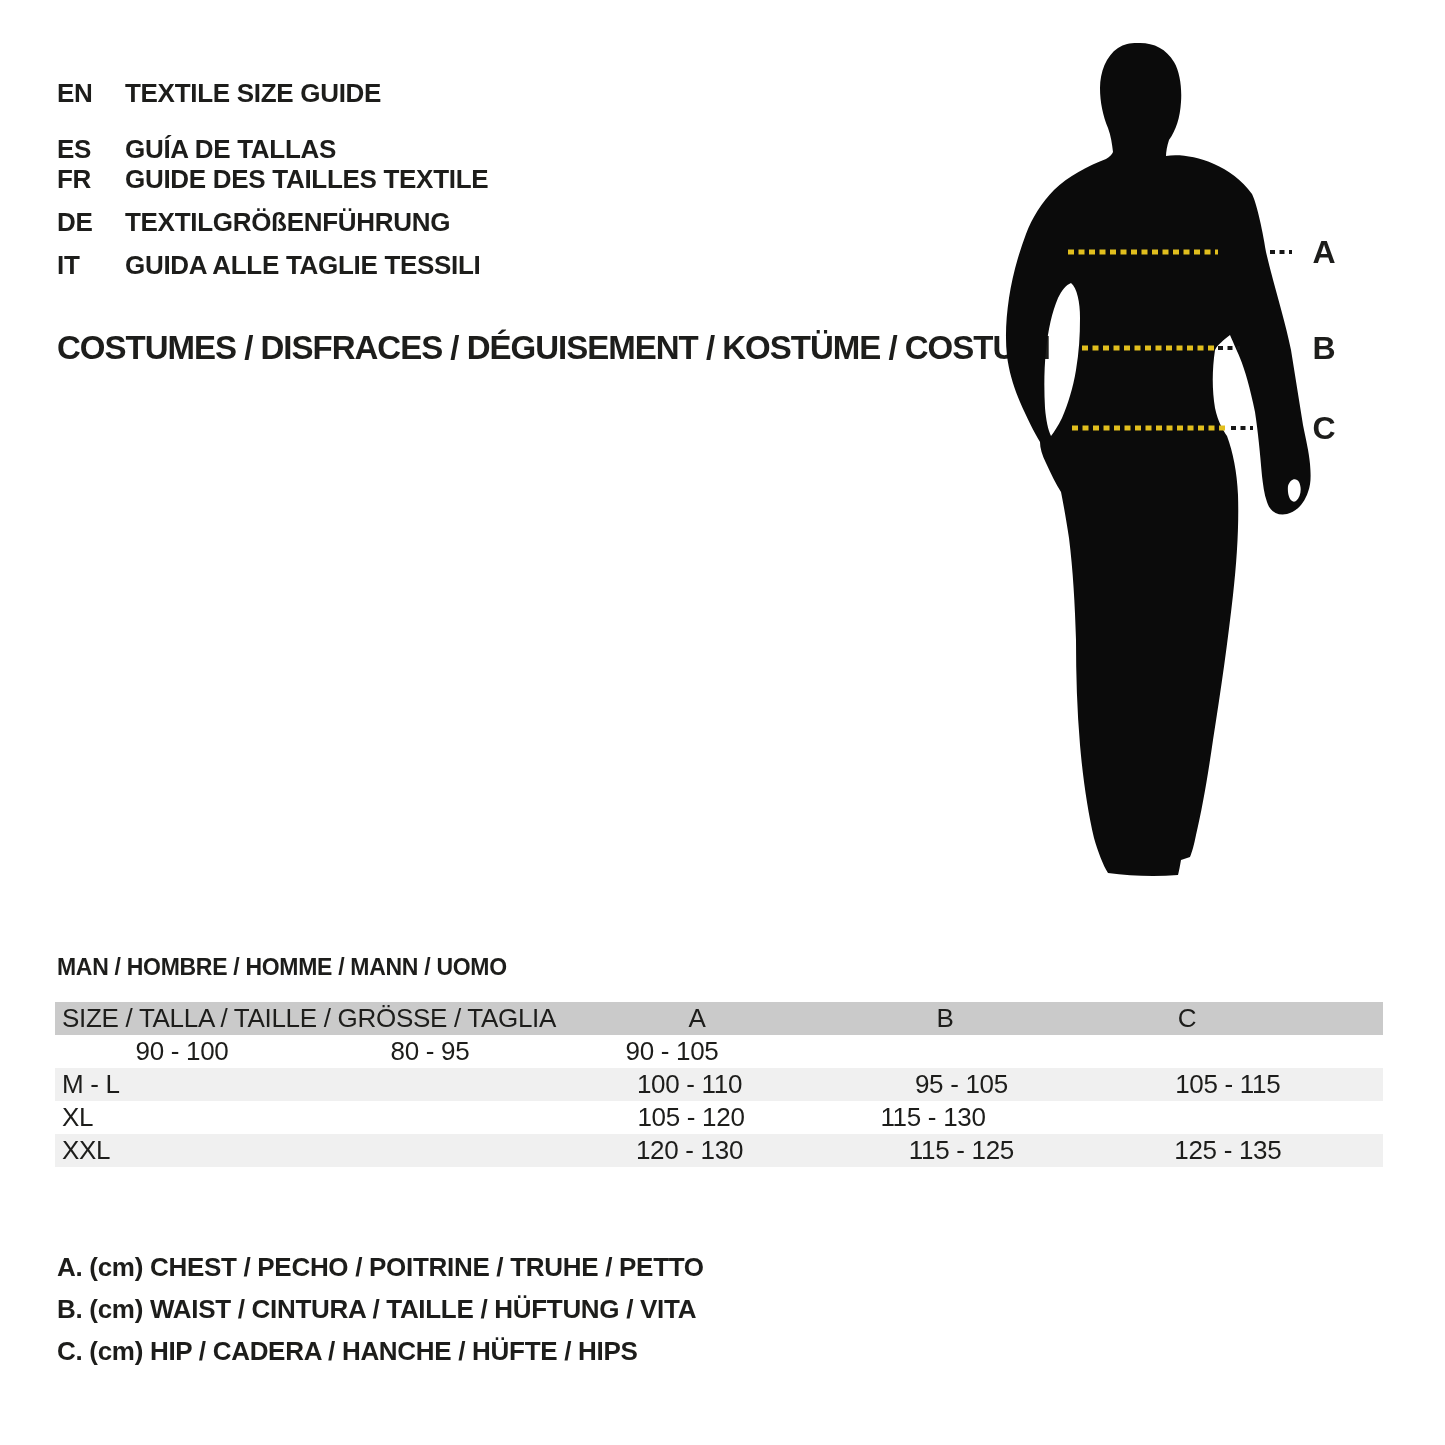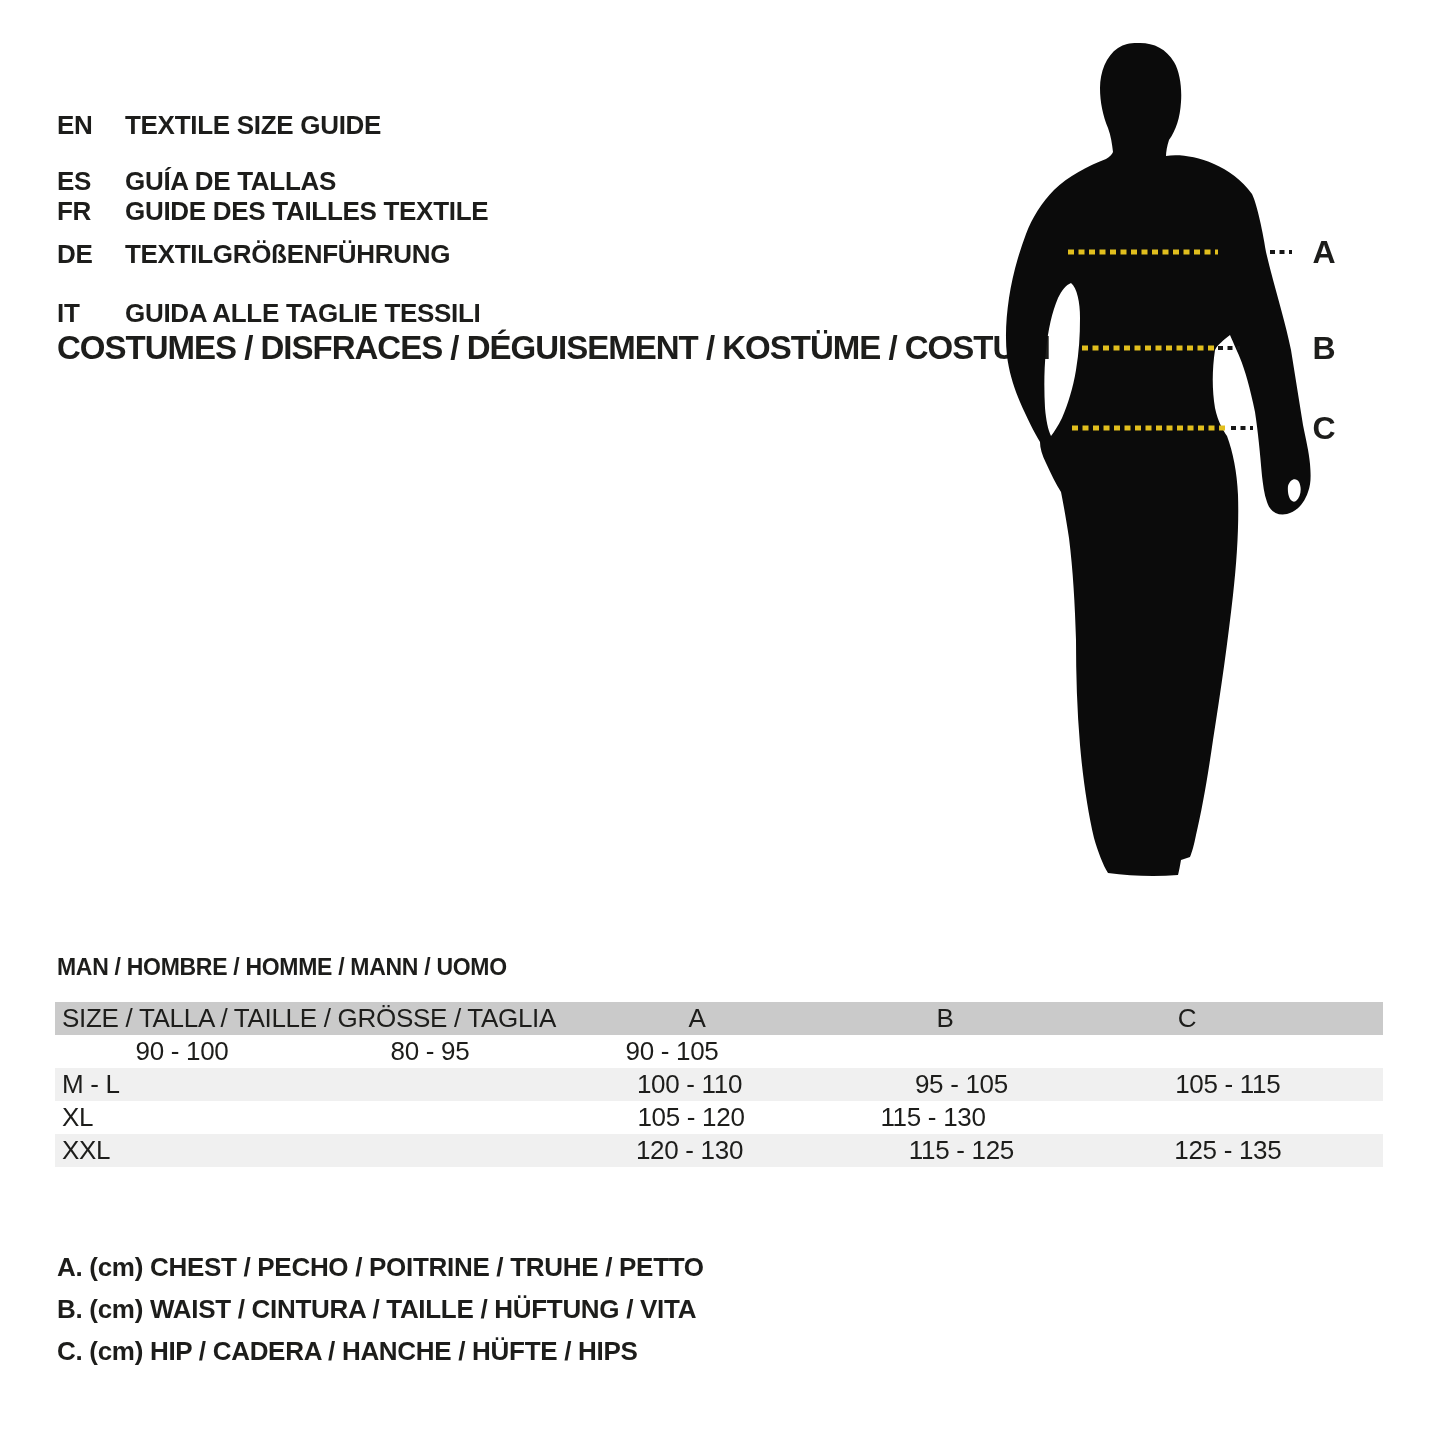--- a/index.html
+++ b/index.html
@@ -2,21 +2,21 @@
 <html><head>
 <meta charset="utf-8">
 <style>
   html,body{margin:0;padding:0;}
   body{
     width:1445px;height:1445px;position:relative;background:#ffffff;
     font-family:"Liberation Sans",sans-serif;color:#1d1d1b;overflow:hidden;
     letter-spacing:-0.3px;
   }
   
-  .lang-row{position:absolute;left:57px;height:34px;line-height:34px;font-size:26px;font-weight:600;white-space:nowrap;margin-top:32px;}
+  .lang-row{position:absolute;left:57px;height:34px;line-height:34px;font-size:26px;font-weight:600;white-space:nowrap;}
   .lang-code{display:inline-block;width:68px;}
   
   .headline{position:absolute;left:57px;top:330px;height:36px;line-height:36px;
     font-size:33px;font-weight:700;letter-spacing:-1px;white-space:nowrap;}
   
   .figure-wrap{position:absolute;left:1000px;top:40px;width:345px;height:880px;}
   .measure-label{position:absolute;width:40px;text-align:center;font-size:32px;font-weight:700;height:38px;line-height:38px;}
   
   .section-title{position:absolute;left:57px;top:952px;height:30px;line-height:30px;font-size:23px;font-weight:700;white-space:nowrap;}
   
@@ -41,21 +41,21 @@
   </div>
   <div class="lang-row" style="top:132px">
     <span class="lang-code">ES</span><span>GUÍA DE TALLAS</span>
   </div>
   <div class="lang-row" style="top:162px">
     <span class="lang-code">FR</span><span>GUIDE DES TAILLES TEXTILE</span>
   </div>
   <div class="lang-row" style="top:205px">
     <span class="lang-code">DE</span><span>TEXTILGRÖßENFÜHRUNG</span>
   </div>
-  <div class="lang-row" style="top:264px">
+  <div class="lang-row" style="top:248px">
     <span class="lang-code">IT</span><span>GUIDA ALLE TAGLIE TESSILI</span>
   </div>
 </div>
 
 <div class="headline">COSTUMES / DISFRACES / DÉGUISEMENT / KOSTÜME / COSTUMI</div>
 
 <div class="figure-wrap">
   <svg width="345" height="880" viewBox="0 0 345 880">
     <path fill="#0b0b0b" fill-rule="evenodd" d="
       M 137,3

